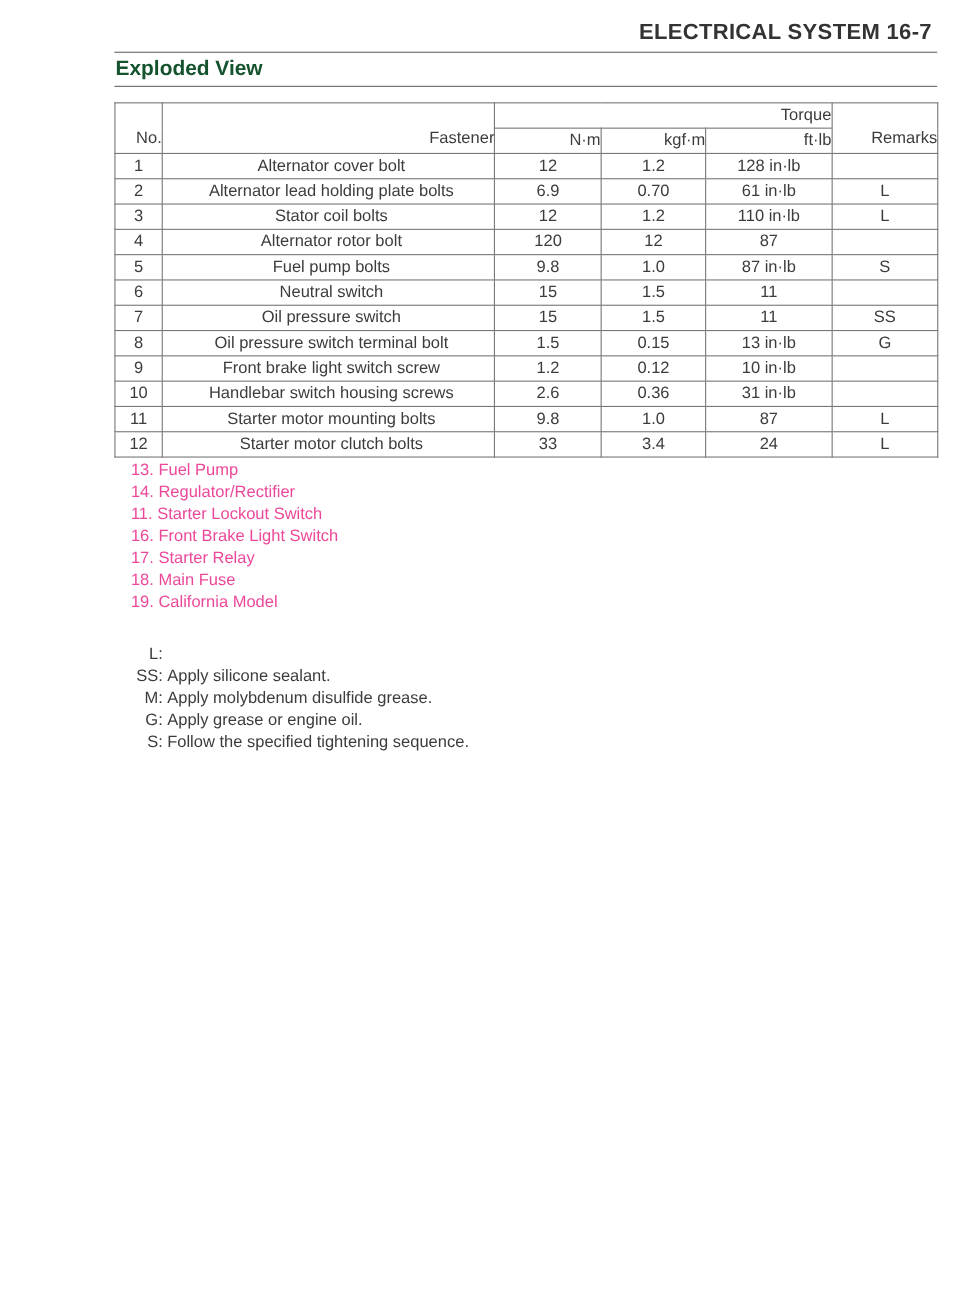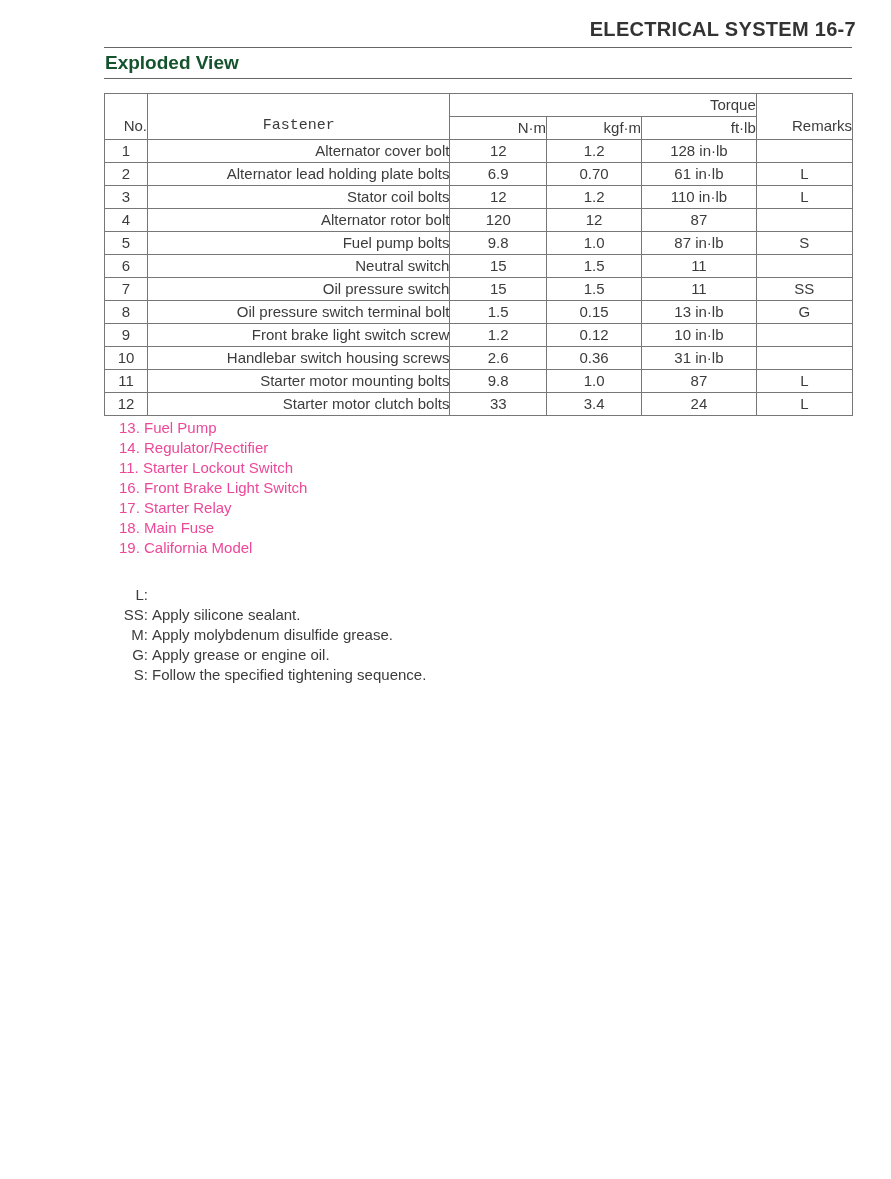--- a/index.html
+++ b/index.html
@@ -1,39 +1,39 @@
 <!DOCTYPE html>
 <html><head>
 <meta charset="utf-8">
 <style>
   html, body { margin: 0; padding: 0; }
   body {
     width: 891px; height: 1179px; background: #ffffff; position: relative;
     font-family: "Liberation Sans", sans-serif; color: #3a3a3a; overflow: hidden;
   }
   .section-header {
-    position: absolute; left: 572px; top: 18px; width: 284px; text-align: right;
+    position: absolute; left: 572px; top: 18px; width: 284px; text-align: center;
     font-weight: bold; font-size: 20px; letter-spacing: 0.3px; color: #333;
   }
   .rule { position: absolute; left: 104px; width: 748px; height: 1px; background: #666; }
   .rule.top { top: 47px; }
   .rule.bottom { top: 78px; }
   .page-title {
     position: absolute; left: 105px; top: 52px; font-size: 19px; font-weight: bold; color: #14532d;
   }
   table.torque {
     position: absolute; left: 104px; top: 93px; width: 749px;
     border-collapse: collapse; font-size: 15px; color: #3c3c3c;
   }
   table.torque td, table.torque th {
     border: 1px solid #777; padding: 0; height: 22px; line-height: 22px; font-weight: normal;
   }
   table.torque th { text-align: right; }
   .c-no { width: 43px; text-align: center; }
-  .c-fast { width: 308px; text-align: right; padding-left: 5px !important; }
+  .c-fast { width: 308px; text-align: center; padding-left: 5px !important; }
   .c-nm { width: 99px; text-align: center; }
   .c-kgf { width: 97px; text-align: center; }
   .c-ft { width: 118px; text-align: center; }
   .c-rem { width: 97px; text-align: center; }
   th.hdr-no, th.hdr-rem { vertical-align: bottom; padding-bottom: 2px !important; }
   .legend-list {
     position: absolute; left: 119px; top: 418px; font-size: 15px; line-height: 20px; color: #ec4899;
   }
   .notes {
     position: absolute; left: 104px; top: 585px; font-size: 15px; line-height: 20px; color: #3c3c3c;
@@ -46,21 +46,21 @@
 
 <div class="section-header">ELECTRICAL SYSTEM 16-7</div>
 <div class="rule top"></div>
 <div class="page-title">Exploded View</div>
 <div class="rule bottom"></div>
 
 <table class="torque">
   <thead>
     <tr>
       <th class="c-no hdr-no" rowspan="2">No.</th>
-      <th class="c-fast hdr-no" rowspan="2" style="text-align:center;padding-left:0 !important;font-family:Liberation Mono, monospace;">Fastener</th>
+      <th class="c-fast hdr-no" rowspan="2" style="padding-left:0 !important;">Fastener</th>
       <th colspan="3">Torque</th>
       <th class="c-rem hdr-rem" rowspan="2">Remarks</th>
     </tr>
     <tr>
       <th class="c-nm">N·m</th>
       <th class="c-kgf">kgf·m</th>
       <th class="c-ft">ft·lb</th>
     </tr>
   </thead>
   <tbody id="torque-body">

